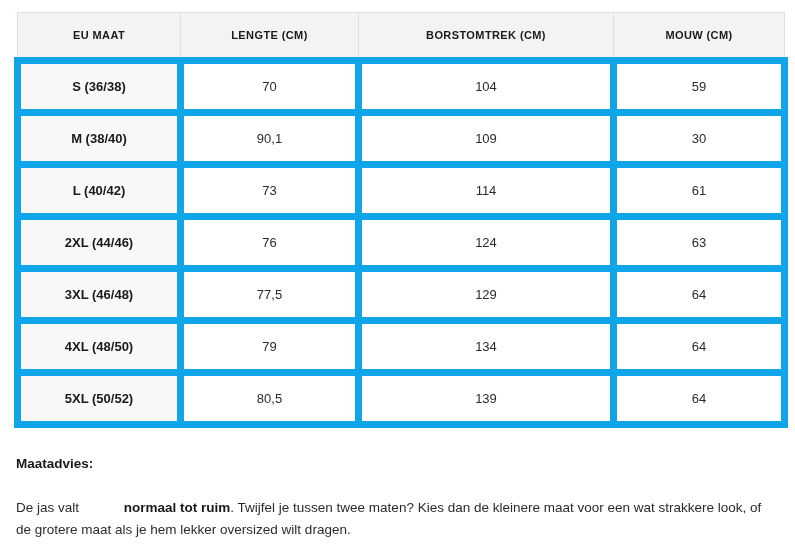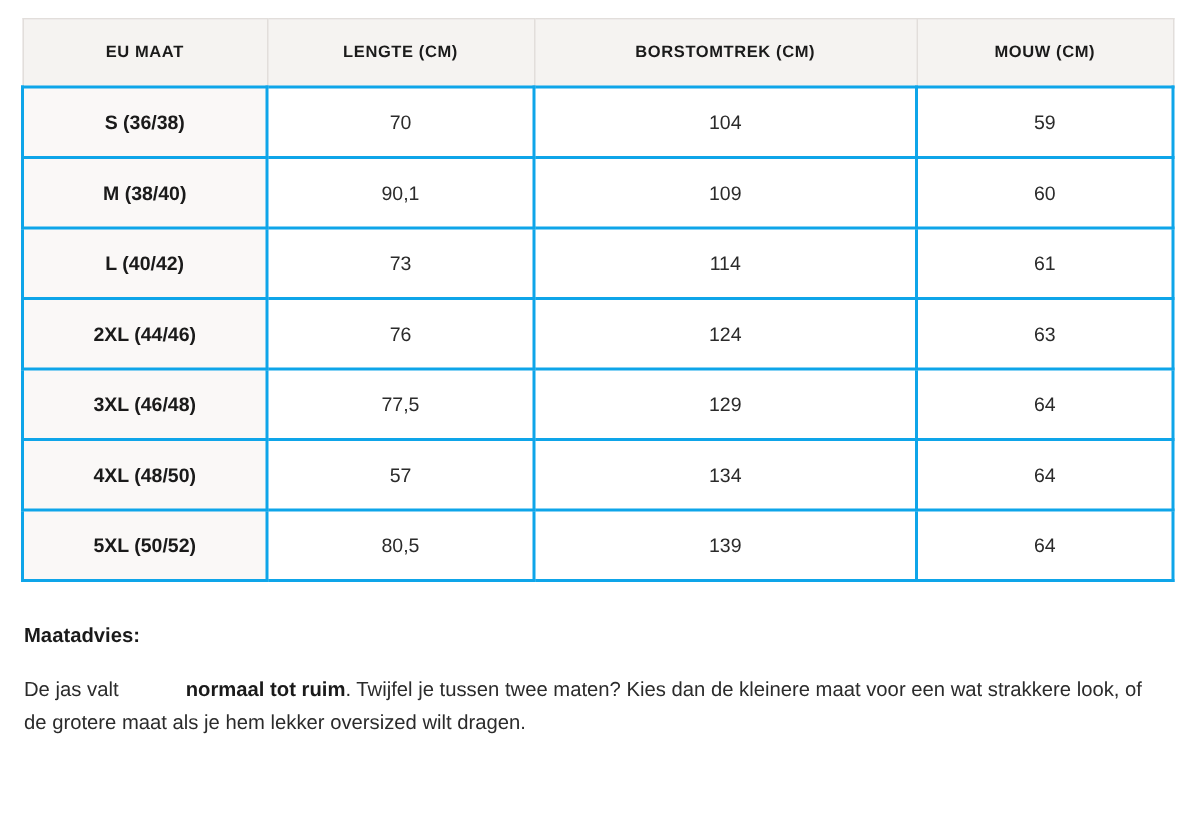--- a/index.html
+++ b/index.html
@@ -32,21 +32,21 @@
     letter-spacing: 0.4px;
     color: #1a1a1a;
     padding: 16px 6px;
     text-align: center;
     border: 1px solid #e2dedb;
     border-top: 1px solid #e2dedb;
   }
   table.size-table tbody td {
     padding: 15px 6px;
     text-align: center;
-    border: 2px solid #0ea5e9;
+    border: 7px solid #0ea5e9;
     font-size: 13px;
     color: #2b2b2b;
     background: #ffffff;
   }
   table.size-table tbody td.size-col {
     background: #faf8f7;
     font-weight: bold;
     color: #1a1a1a;
     font-size: 13px;
   }
@@ -56,21 +56,21 @@
   table.size-table col.c3 { width: 171px; }
 
   .advice {
     margin-top: 28px;
     padding: 0 2px;
   }
   .advice-title {
     font-weight: bold;
     font-size: 13.5px;
     color: #1a1a1a;
-    margin-bottom: 18px;
+    margin-bottom: 26px;
   }
   .advice-body {
     font-size: 13.5px;
     line-height: 1.62;
     color: #2b2b2b;
     max-width: 770px;
   }
   .advice-body b {
     font-weight: bold;
     color: #1a1a1a;
@@ -101,21 +101,21 @@
       <tr>
         <td class="size-col">S (36/38)</td>
         <td>70</td>
         <td>104</td>
         <td>59</td>
       </tr>
       <tr>
         <td class="size-col">M (38/40)</td>
         <td>90,1</td>
         <td>109</td>
-        <td>60</td>
+        <td>30</td>
       </tr>
       <tr>
         <td class="size-col">L (40/42)</td>
         <td>73</td>
         <td>114</td>
         <td>61</td>
       </tr>
       <tr>
         <td class="size-col">2XL (44/46)</td>
         <td>76</td>
@@ -123,21 +123,21 @@
         <td>63</td>
       </tr>
       <tr>
         <td class="size-col">3XL (46/48)</td>
         <td>77,5</td>
         <td>129</td>
         <td>64</td>
       </tr>
       <tr>
         <td class="size-col">4XL (48/50)</td>
-        <td>57</td>
+        <td>79</td>
         <td>134</td>
         <td>64</td>
       </tr>
       <tr>
         <td class="size-col">5XL (50/52)</td>
         <td>80,5</td>
         <td>139</td>
         <td>64</td>
       </tr>
     </tbody>

